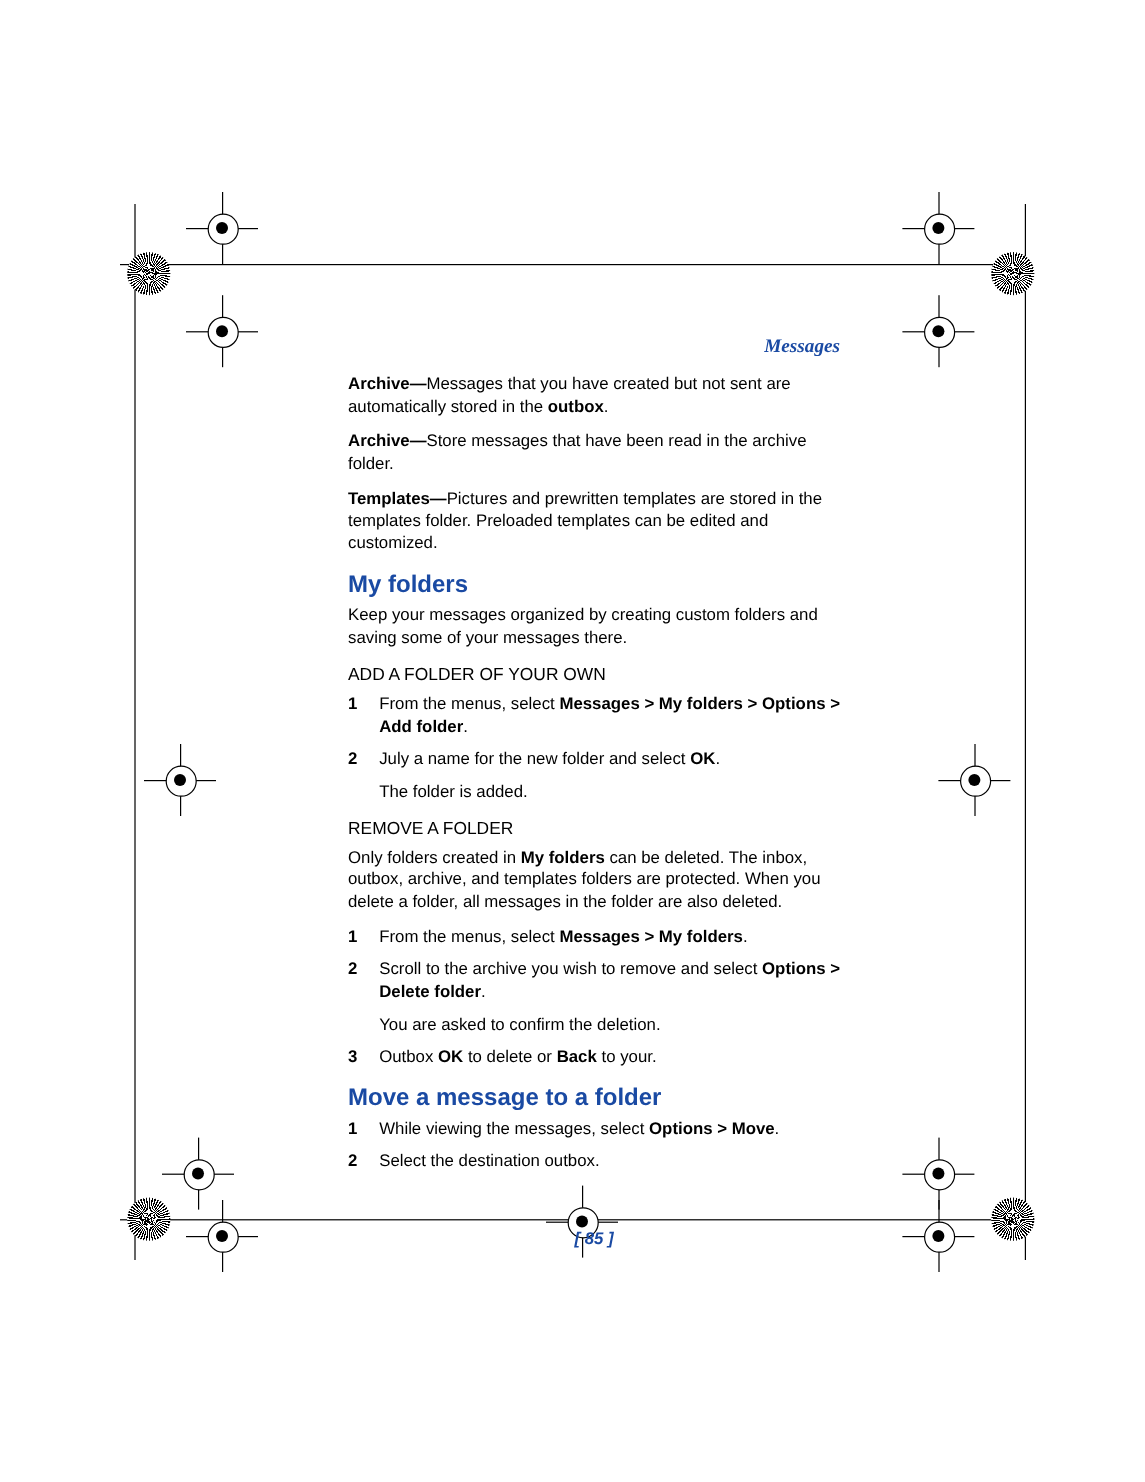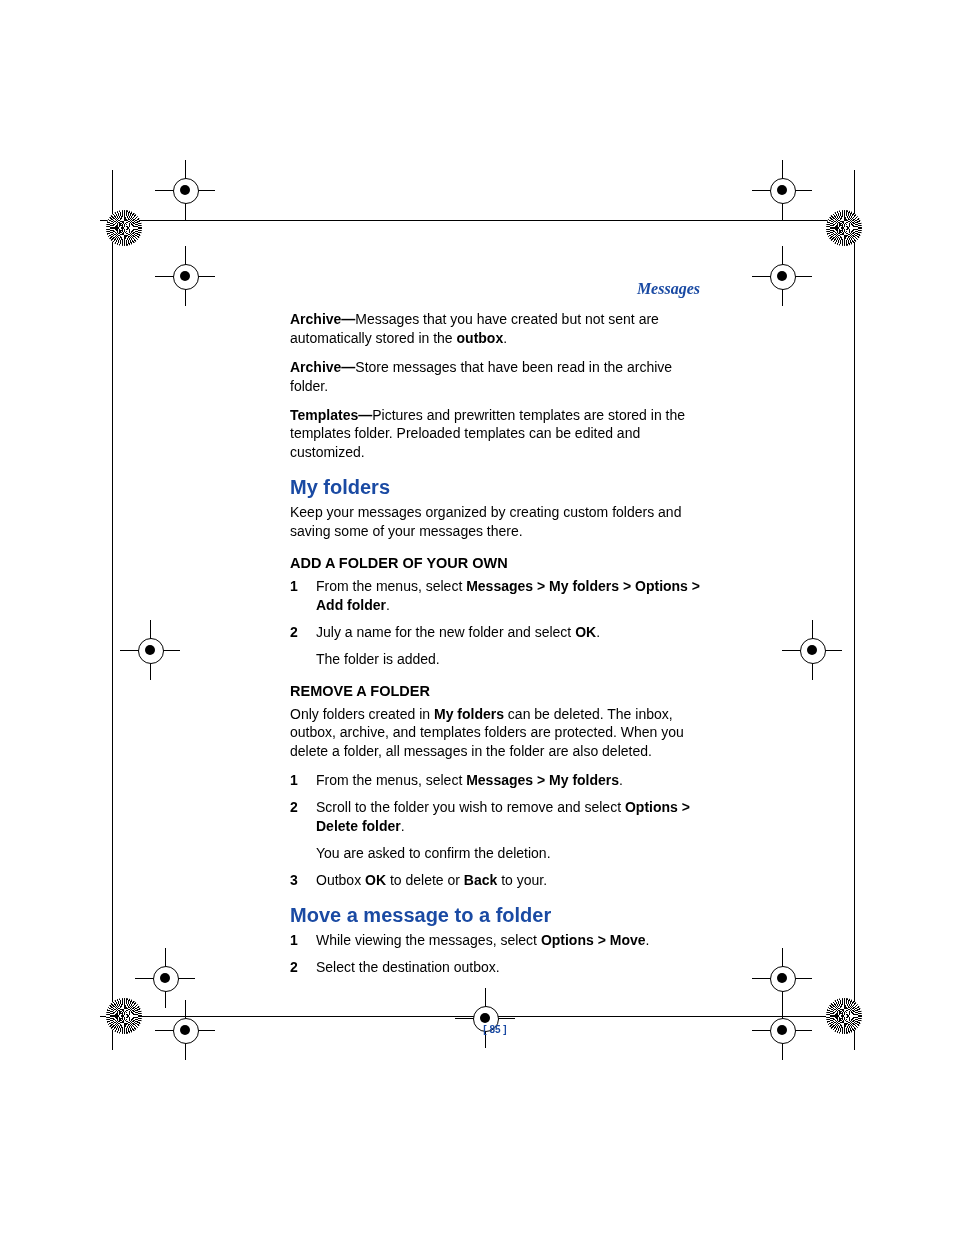--- a/index.html
+++ b/index.html
@@ -38,21 +38,21 @@
     margin-bottom: 10px;
   }
   .h2 {
     color: #1a4aa3;
     font-weight: bold;
     font-size: 20px;
     margin-top: 14px;
     margin-bottom: 4px;
   }
   .h3 {
-    font-weight: bold;
+    font-weight: normal;
     font-size: 14.5px;
     margin-top: 14px;
     margin-bottom: 6px;
   }
   ol.steps {
     list-style: none;
     padding: 0;
     margin: 0;
   }
   ol.steps li {
@@ -68,23 +68,24 @@
     top: 0;
     font-weight: bold;
   }
   ol.steps li .sub {
     display: block;
     margin-top: 8px;
   }
   .pagenum {
     color: #1a4aa3;
     font-weight: bold;
-    font-size: 10px;
+    font-size: 14px;
     text-align: center;
     margin-top: 48px;
+    font-style: italic;
   }
   .b { font-weight: bold; }
 
   
   .regmark {
     position: absolute;
     width: 60px;
     height: 60px;
   }
   .regmark .crosshair {
@@ -236,21 +237,21 @@
   <div class="para">
     <span>Only folders created in </span><span class="b">My folders</span><span> can be deleted. The inbox, outbox, archive, and templates folders are protected. When you delete a folder, all messages in the folder are also deleted.</span>
   </div>
   <ol class="steps">
     <li>
       <span class="num">1</span>
       <span>From the menus, select </span><span class="b">Messages &gt; My folders</span><span>.</span>
     </li>
     <li>
       <span class="num">2</span>
-      <span>Scroll to the folder you wish to remove and select </span><span class="b">Options &gt; Delete folder</span><span>.</span>
+      <span>Scroll to the archive you wish to remove and select </span><span class="b">Options &gt; Delete folder</span><span>.</span>
       <span class="sub">You are asked to confirm the deletion.</span>
     </li>
     <li>
       <span class="num">3</span>
       <span>Outbox </span><span class="b">OK</span><span> to delete or </span><span class="b">Back</span><span> to your.</span>
     </li>
   </ol>
 
   <div class="h2">Move a message to a folder</div>
   <ol class="steps">

